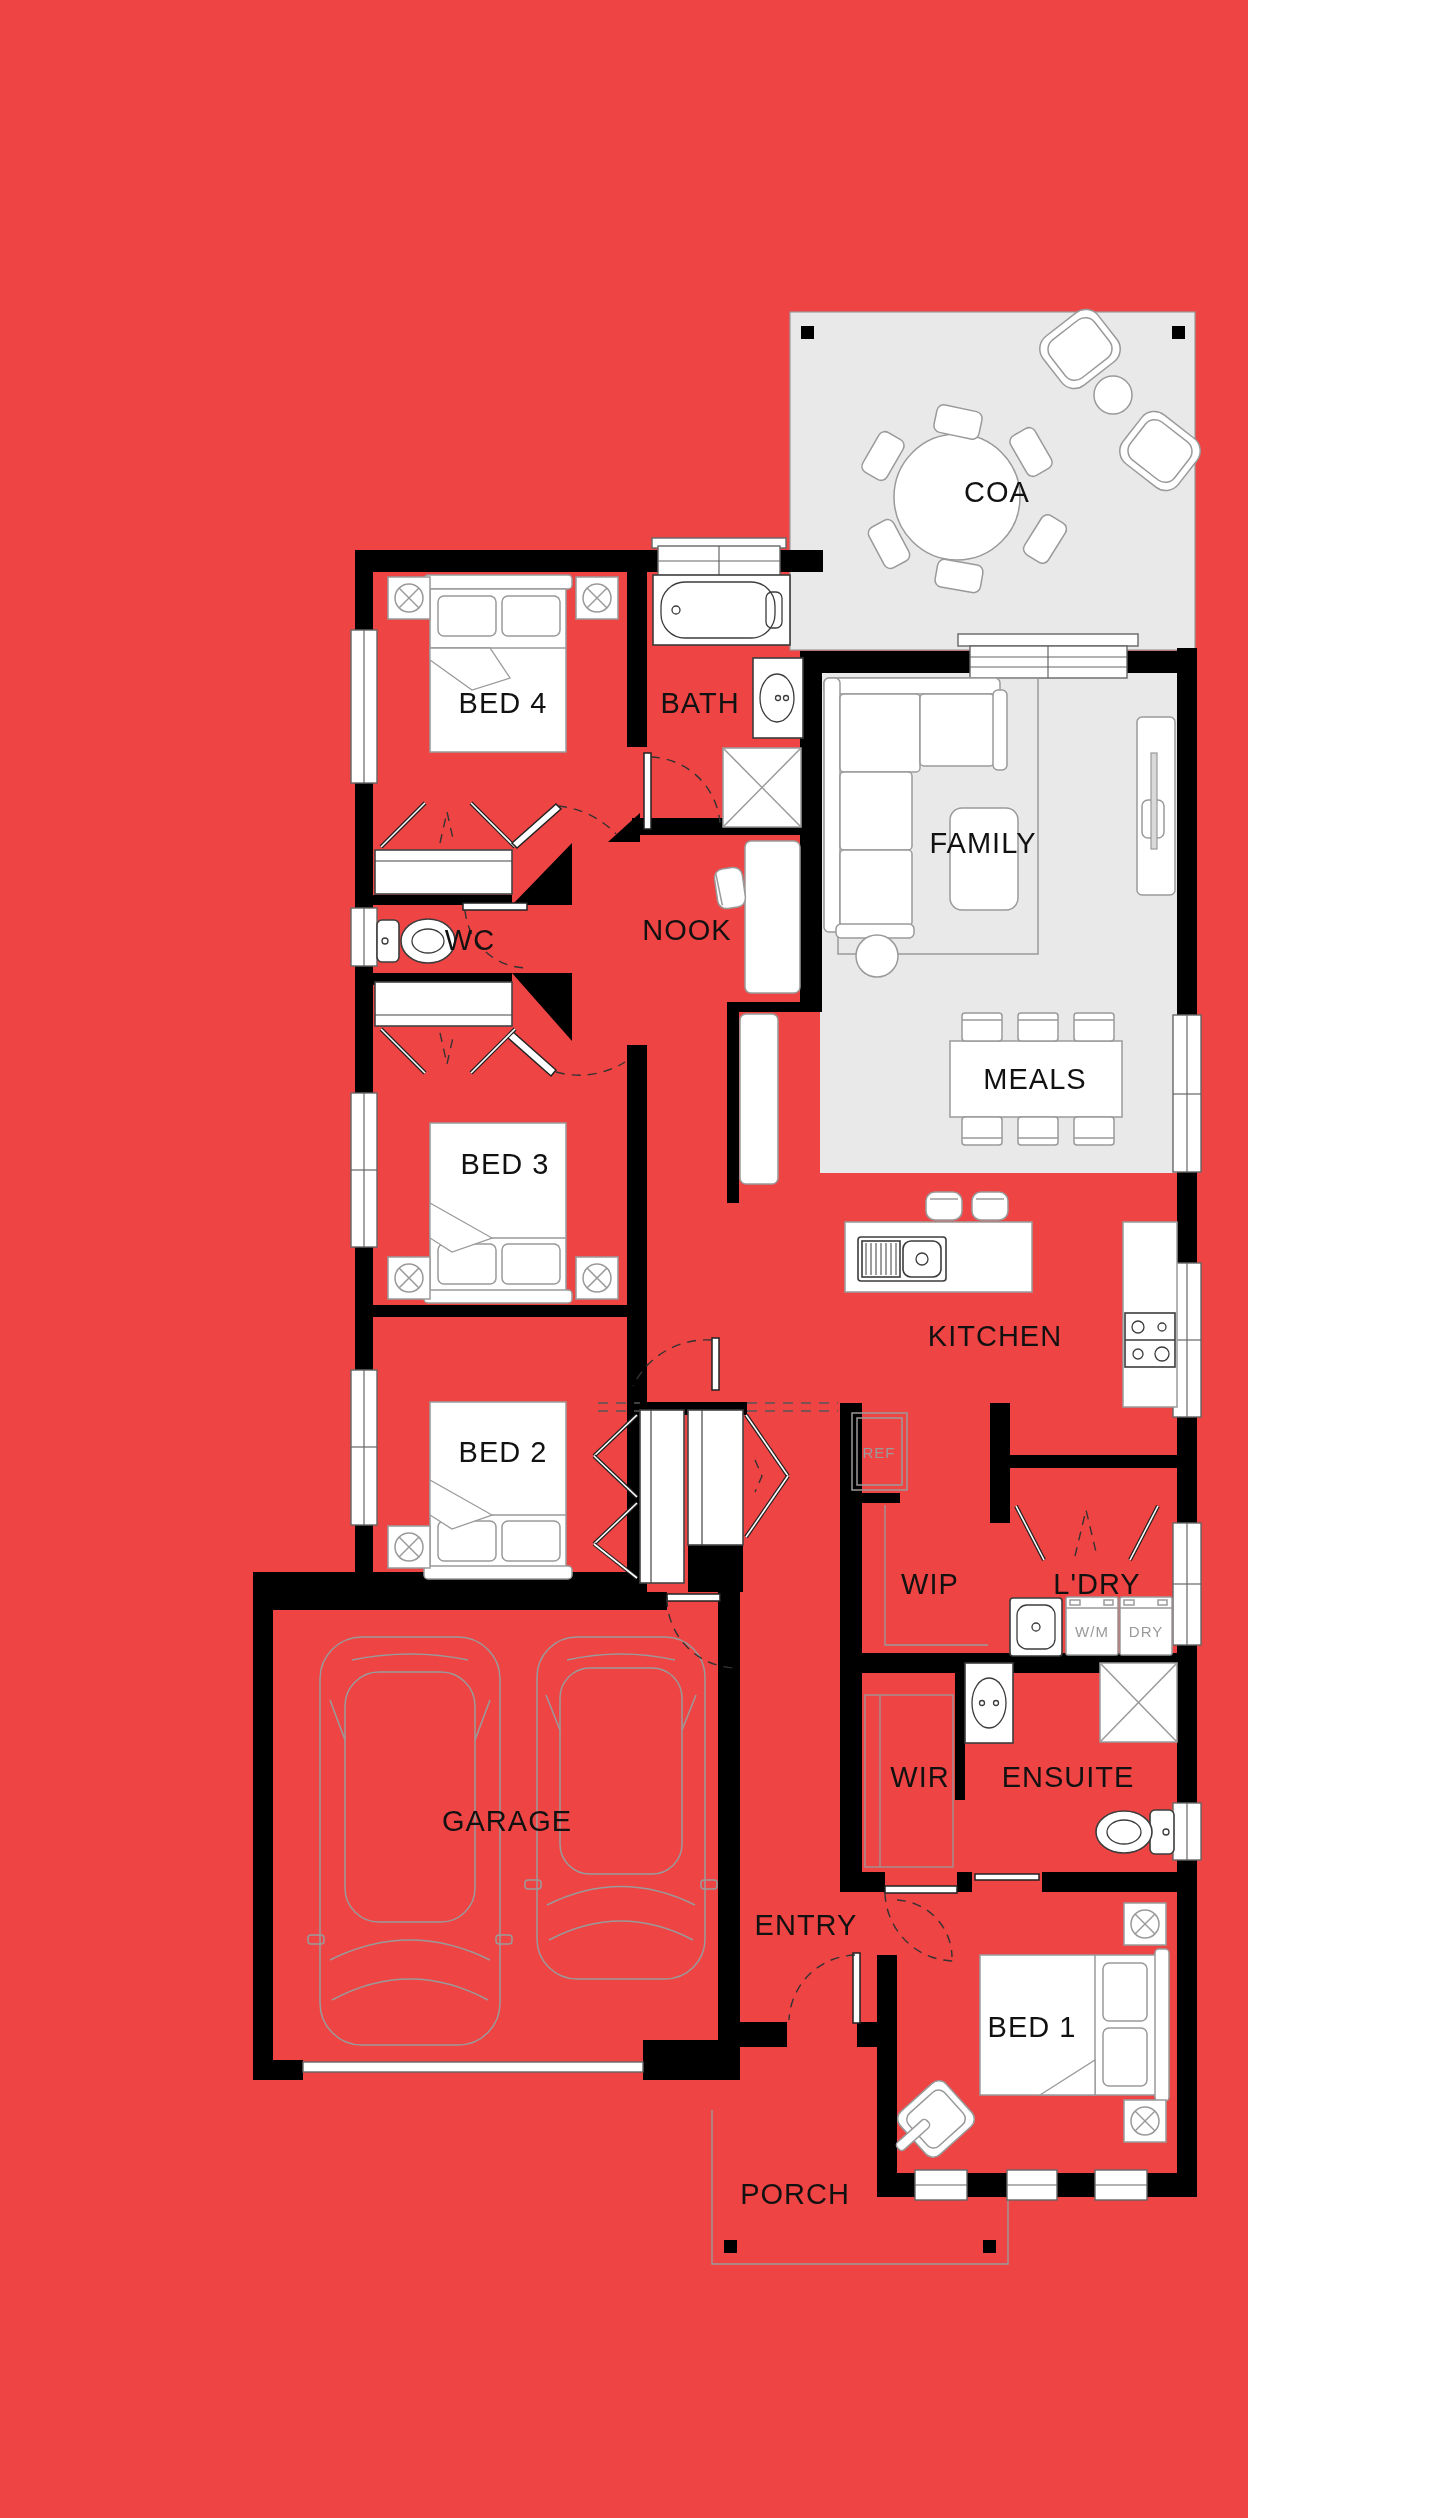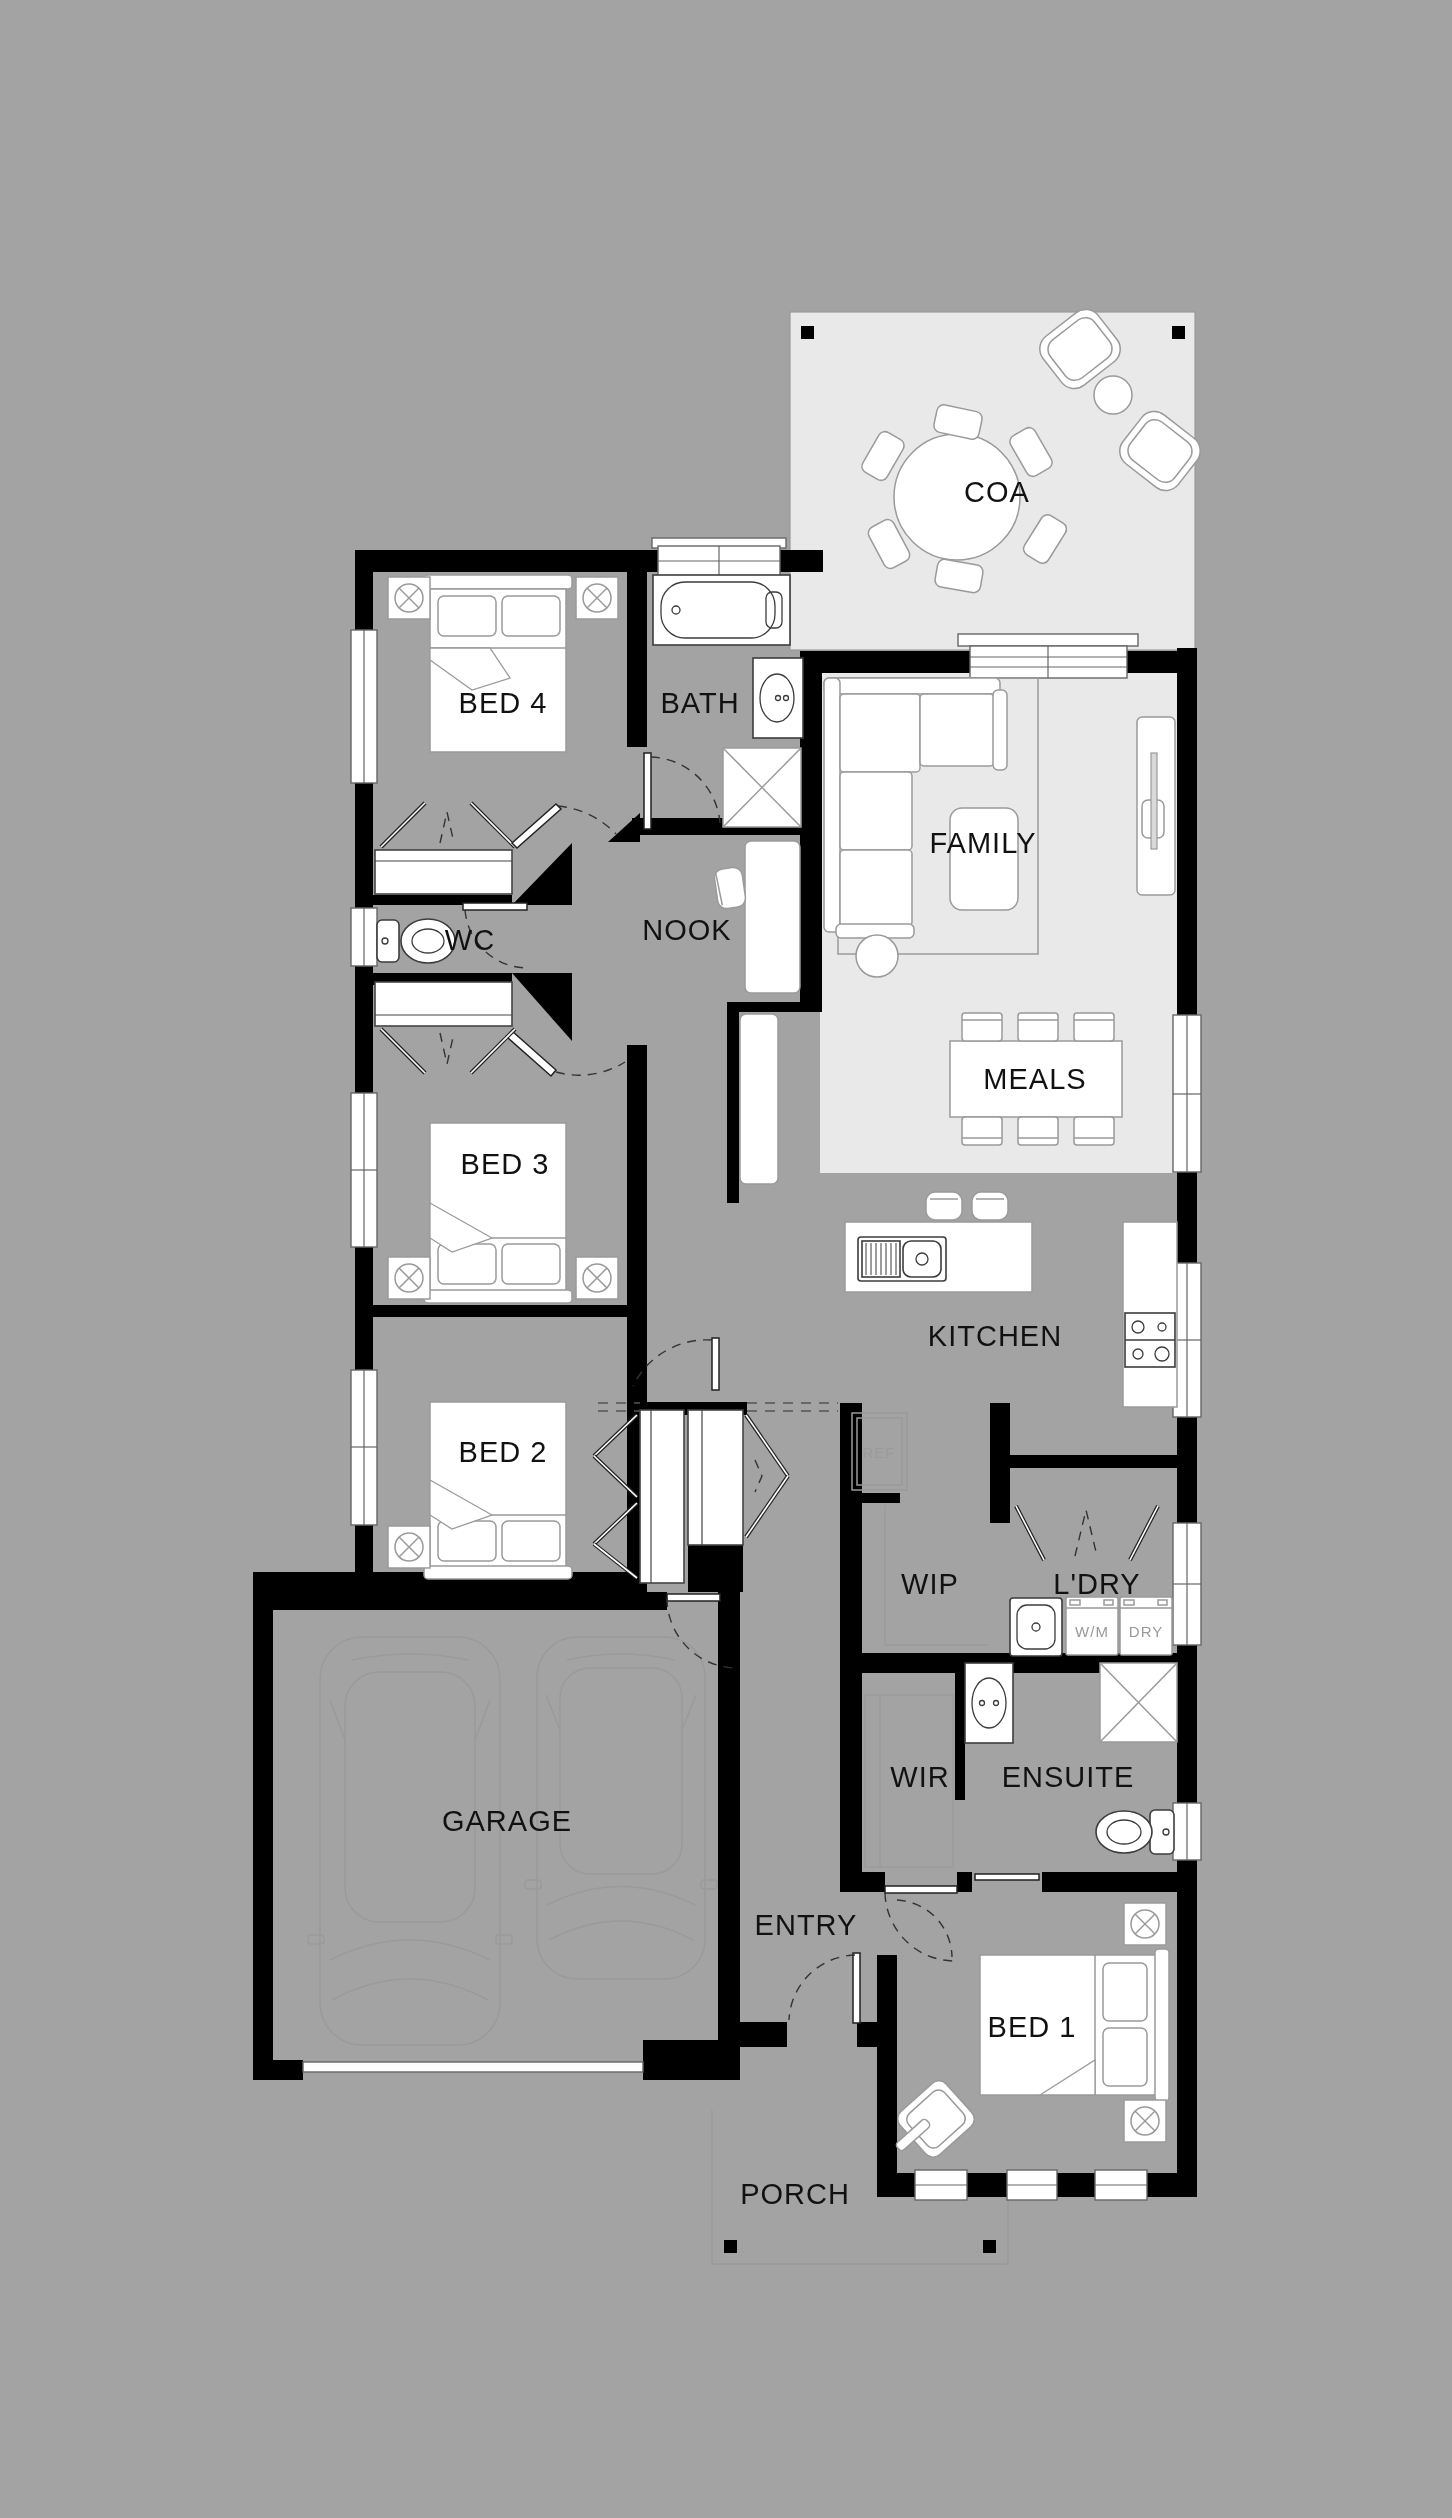--- a/index.html
+++ b/index.html
@@ -1,16 +1,16 @@
 <!DOCTYPE html>
 <html><head>
 <meta charset="utf-8">
 <style>
   html,body{margin:0;padding:0;background:#ffffff;}
-  .stage{width:1452px;height:2518px;position:relative;background:#a3a3a3;overflow:hidden;}
+  .stage{width:1248px;height:2518px;position:relative;background:#ef4444;overflow:hidden;}
   svg{display:block;}
   .room-label{font-family:"Liberation Sans","DejaVu Sans",sans-serif;font-size:29px;fill:#111111;letter-spacing:1px;}
   .small-label{font-family:"Liberation Sans","DejaVu Sans",sans-serif;font-size:15px;fill:#9a9a9a;letter-spacing:1px;}
   .wall{fill:#000000;}
   .zone{fill:#e9e9e9;}
   .furn{fill:none;stroke:#9a9a9a;stroke-width:1.5;}
   .furnw{fill:#ffffff;stroke:#9a9a9a;stroke-width:1.5;}
   .fix{fill:#ffffff;stroke:#3c3c3c;stroke-width:1.6;}
   .fixl{fill:none;stroke:#3c3c3c;stroke-width:1.3;}
   .win{fill:#ffffff;stroke:#666666;stroke-width:1.4;}

